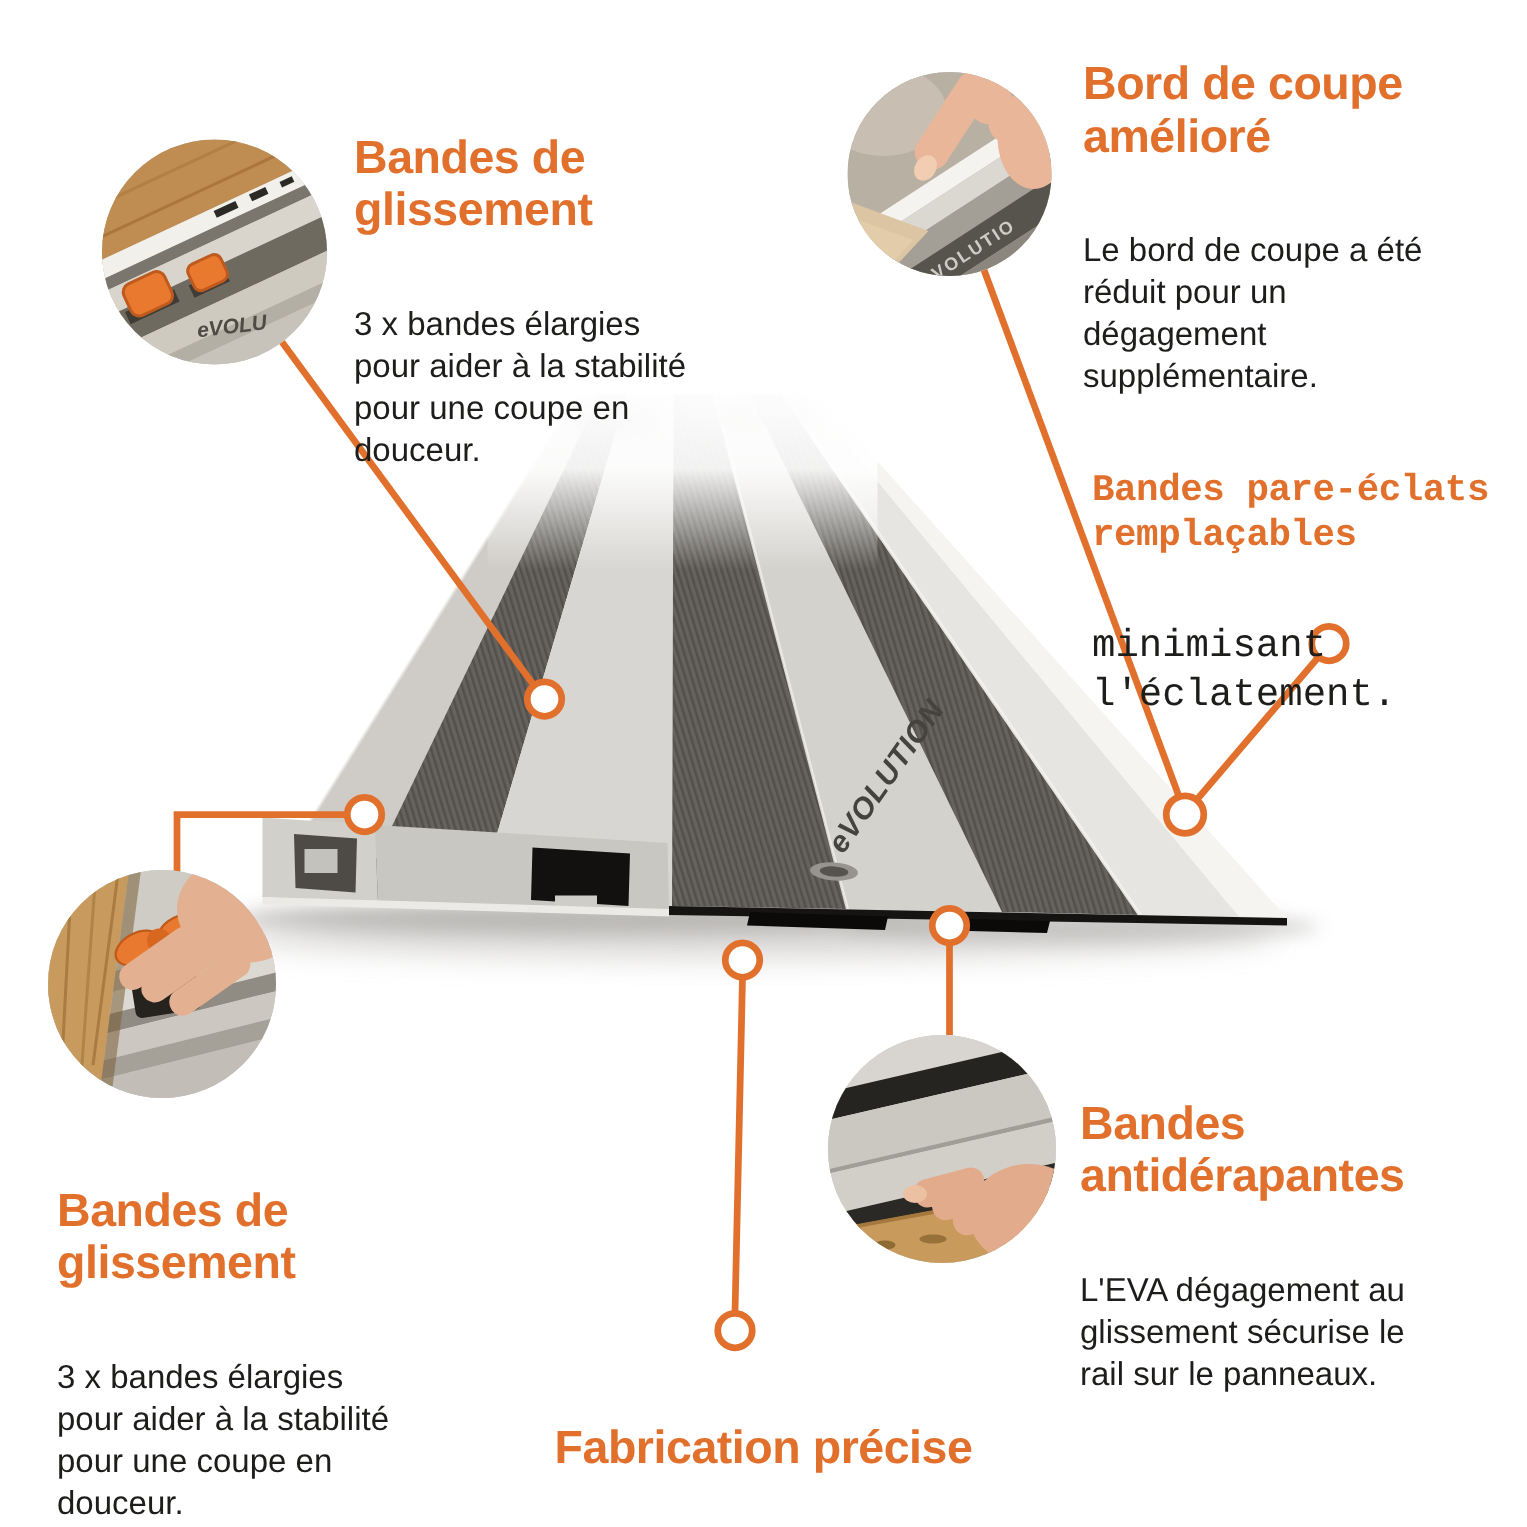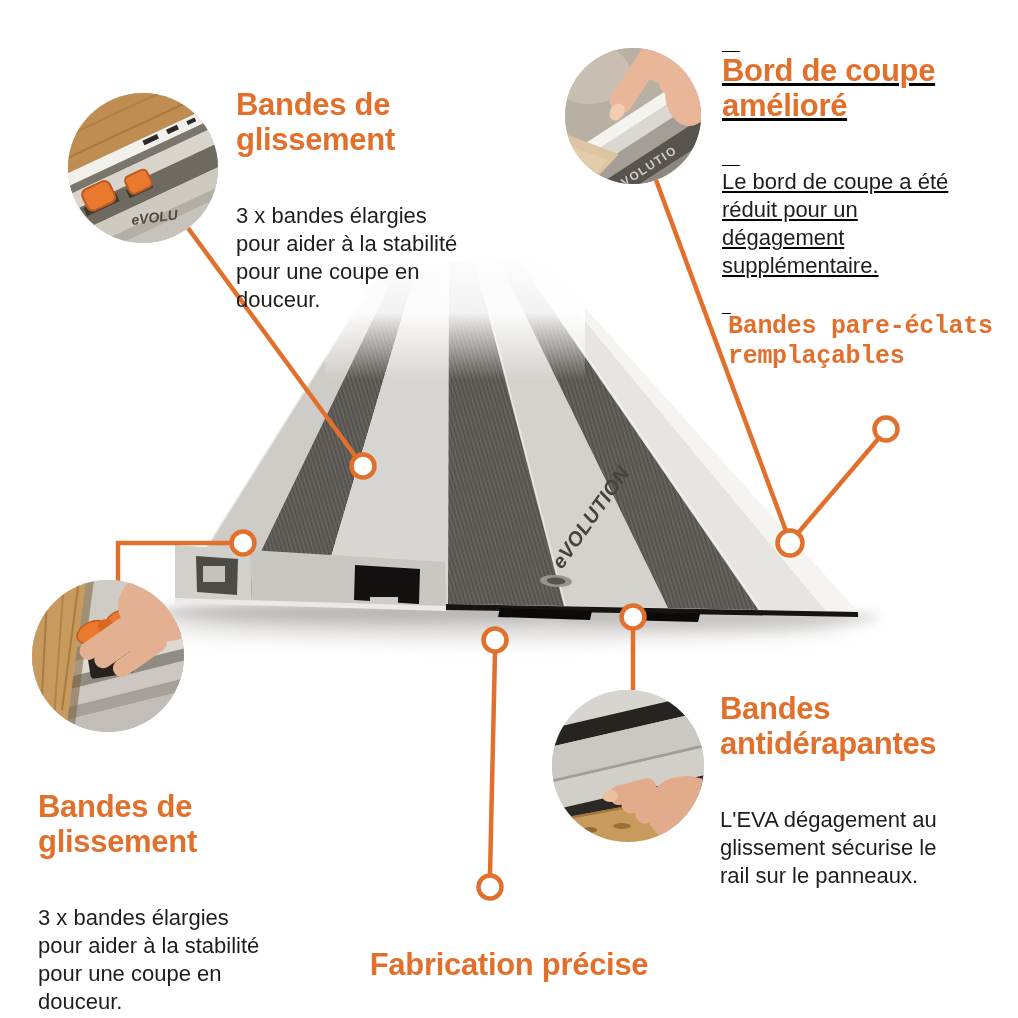--- a/index.html
+++ b/index.html
@@ -14,28 +14,28 @@
     position:absolute; border-radius:50%; overflow:hidden; z-index:2; background:#cfc9bf;
   }
   .photo svg { display:block; width:100%; height:100%; }
   .callout { position:absolute; z-index:3; white-space:pre; }
   .callout h2 {
     font-size:31px; line-height:1.12; font-weight:bold; color:var(--accent);
     margin-bottom:9px; letter-spacing:-0.3px;
   }
   .callout p { font-size:22px; line-height:1.27; color:#1d1d1b; }
   .co1 { left:236px; top:52px; }
-  .co2 { left:722px; top:18px;text-decoration:underline; }
+  .co2 { left:722px; top:3px; }
   .co3 { left:728px; top:276px;font-family:Liberation Mono, monospace; }
   .co3 h2 { font-size:25px; line-height:1.18; margin-bottom:7px; }
   .co3 p  { font-size:26px; }
   .co4 { left:38px;  top:754px; }
   .co5 { left:0; top:912px; width:1018px; text-align:center; }
   .co5 h2 { margin-bottom:18px; }
-  .co6 { left:720px; top:656px; }
+  .co6 { left:720px; top:696px; }
 </style>
 </head>
 <body>
 
 <div id="stage" style="--accent: #e2702d;">
 
   <svg id="rail-svg" width="1018" height="1018" viewBox="0 0 1018 1018">
     <defs>
       <pattern id="ribs" width="4" height="4" patternUnits="userSpaceOnUse" patternTransform="rotate(-17)">
         <rect width="4" height="4" fill="#66635e"></rect>
@@ -255,20 +255,22 @@
 amélioré</h2>
     <p>Le bord de coupe a été
 réduit pour un
 dégagement
 supplémentaire.</p>
   </div>
 
   <div class="callout co3">
     <h2>Bandes pare-éclats
 remplaçables</h2>
+    <p>minimisant
+l'éclatement.</p>
   </div>
 
   <div class="callout co4">
     <h2>Bandes de
 glissement</h2>
     <p>3 x bandes élargies
 pour aider à la stabilité
 pour une coupe en
 douceur.</p>
   </div>

